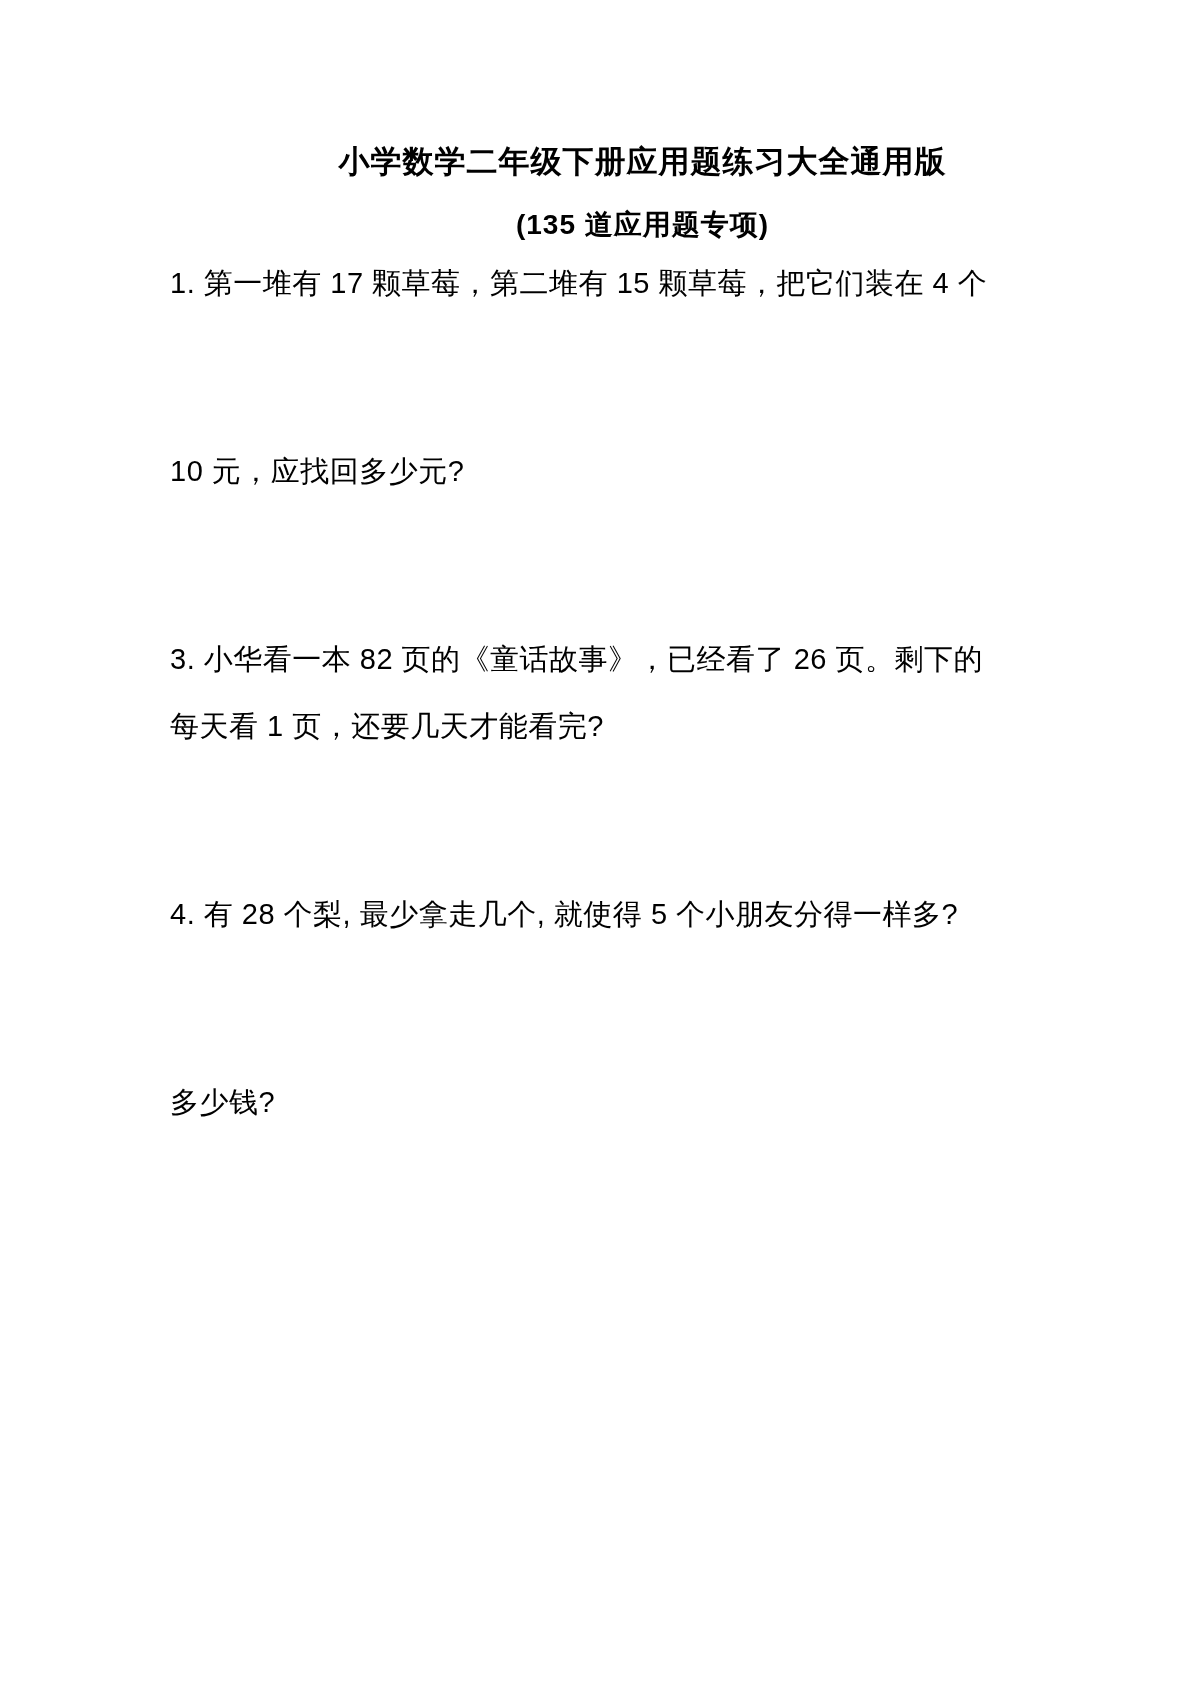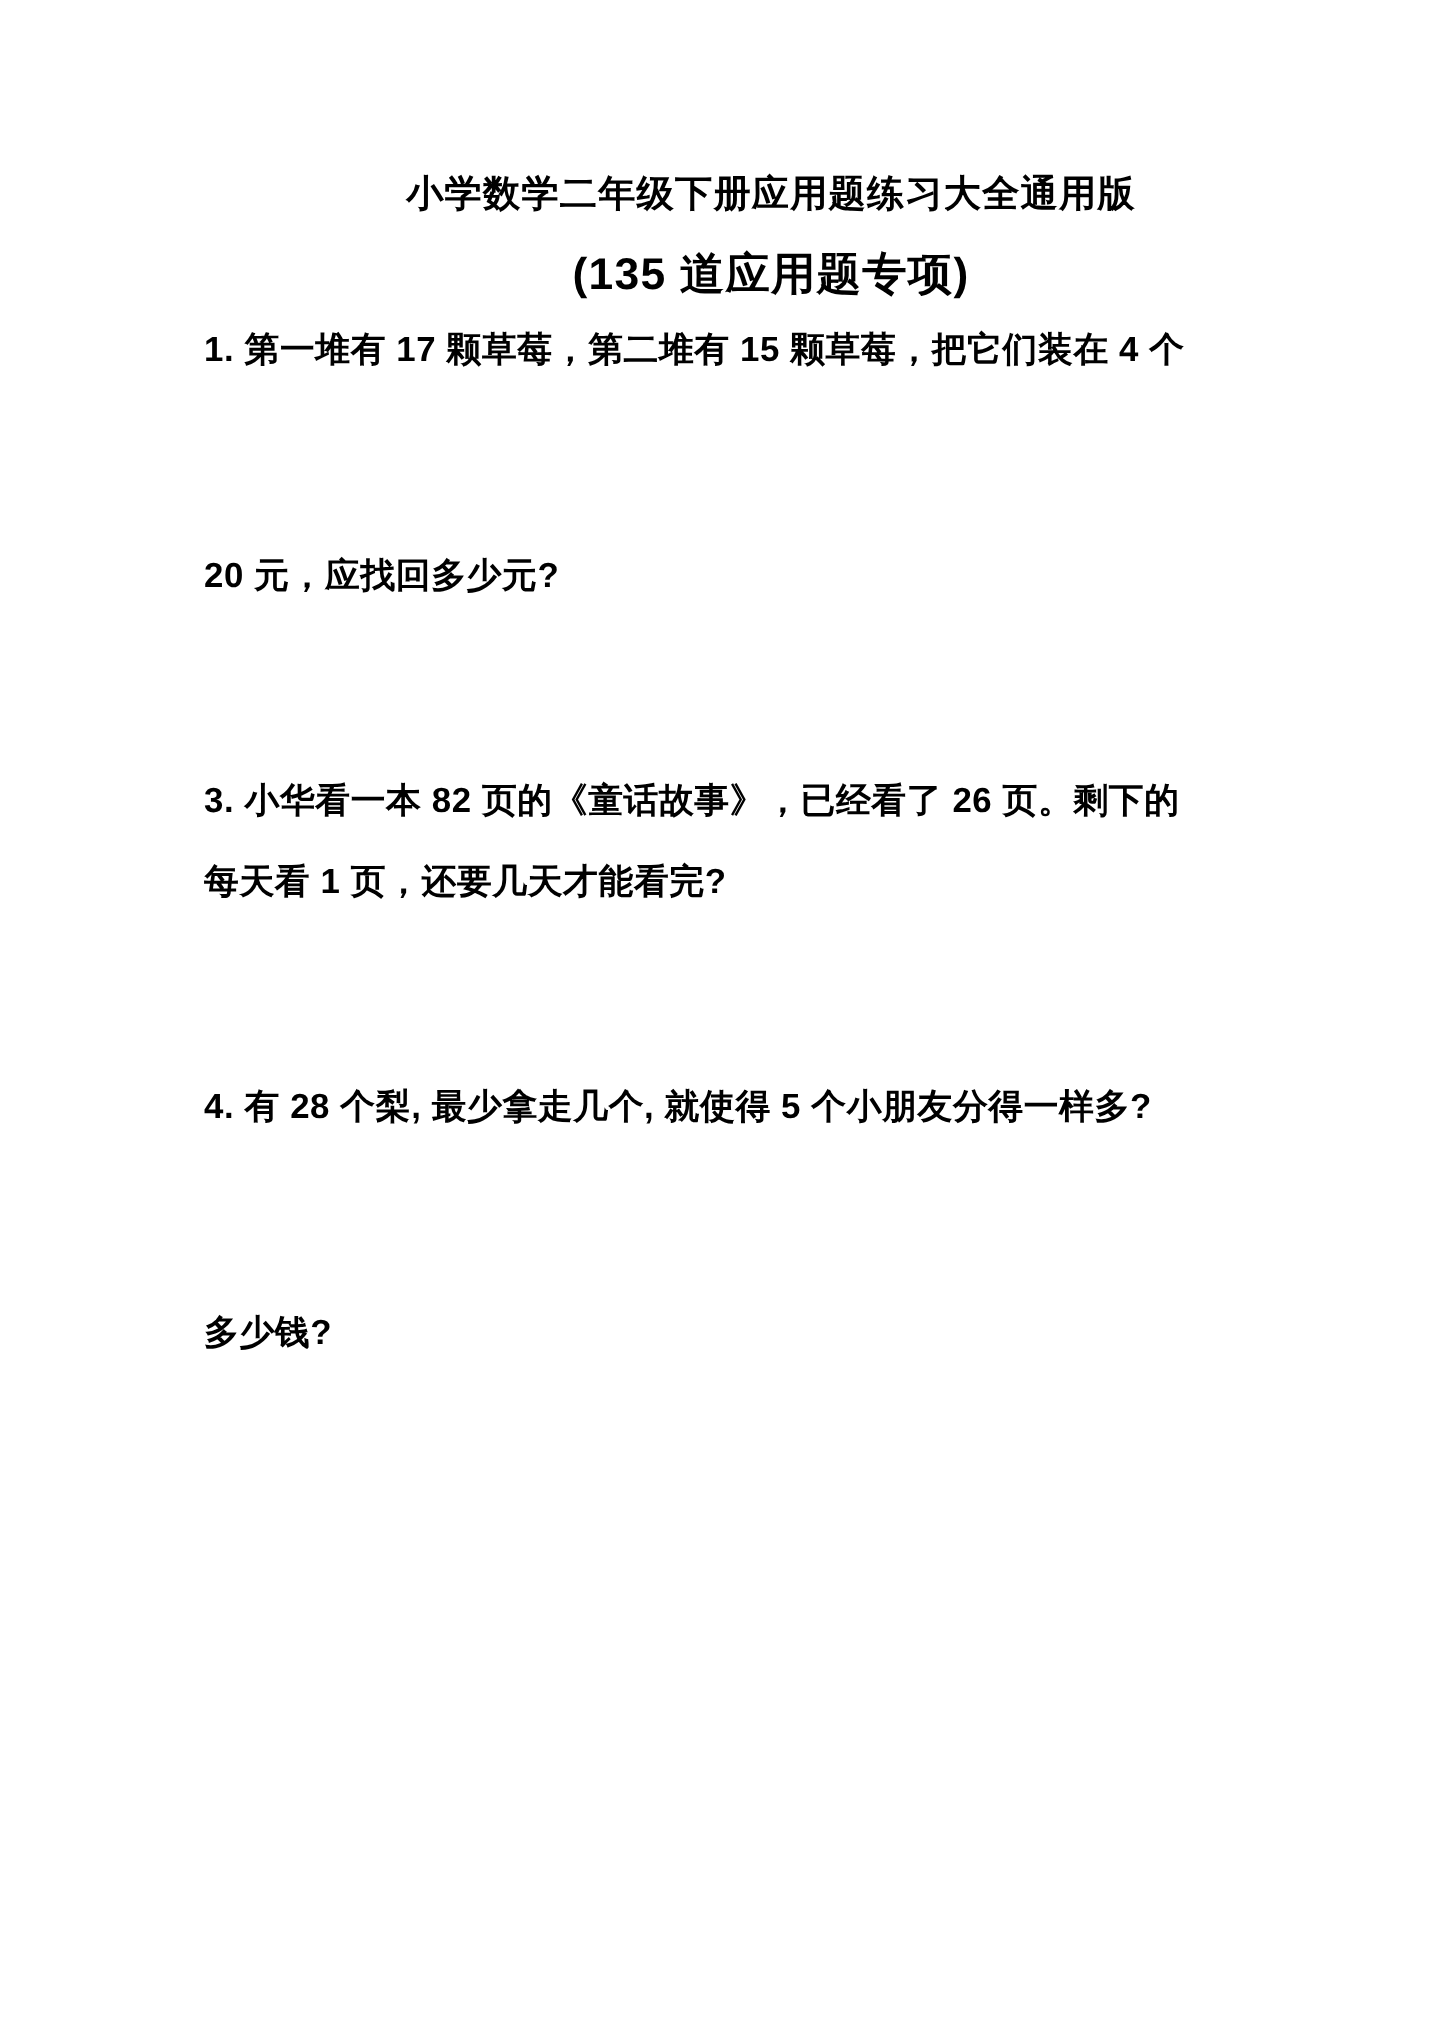--- a/index.html
+++ b/index.html
@@ -23,28 +23,27 @@
   }
   .doc-title {
     margin: 0;
     font-size: 31px;
     font-weight: 700;
     line-height: 1.05;
     letter-spacing: 1px;
   }
   .doc-subtitle {
     margin: 31px 0 0 0;
-    font-size: 37px;
+    font-size: 28px;
     font-weight: 700;
     line-height: 1.05;
     letter-spacing: 1px;
   }
   .problem-list {
     margin-top: 11px;
-    font-weight: bold;
   }
   .problem {
     margin: 0 0 121px 0;
   }
   .problem:last-child {
     margin-bottom: 0;
   }
   .problem-line {
     font-size: 29px;
     line-height: 67px;
@@ -62,21 +61,21 @@
     <h2 class="doc-subtitle">(135 道应用题专项)</h2>
   </header>
 
   <main class="problem-list">
 
     <div class="problem">
       <div class="problem-line">1. 第一堆有 17 颗草莓，第二堆有 15 颗草莓，把它们装在 4 个</div>
     </div>
 
     <div class="problem">
-      <div class="problem-line">20 元，应找回多少元?</div>
+      <div class="problem-line">10 元，应找回多少元?</div>
     </div>
 
     <div class="problem">
       <div class="problem-line">3. 小华看一本 82 页的《童话故事》，已经看了 26 页。剩下的</div>
       <div class="problem-line">每天看 1 页，还要几天才能看完?</div>
     </div>
 
     <div class="problem">
       <div class="problem-line">4. 有 28 个梨, 最少拿走几个, 就使得 5 个小朋友分得一样多?</div>
     </div>

